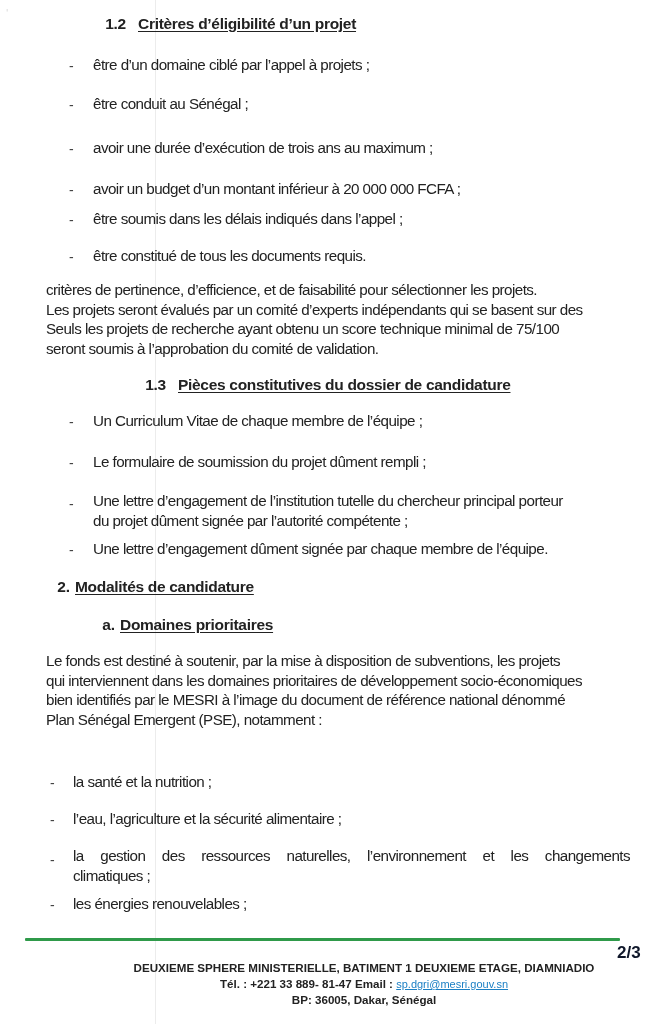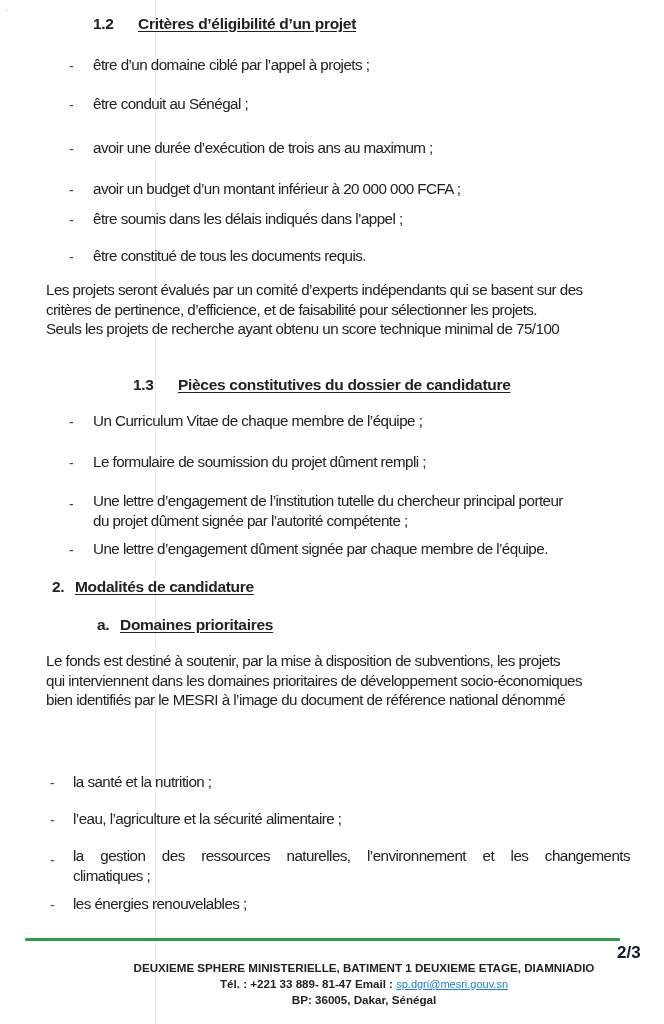--- a/index.html
+++ b/index.html
@@ -4,21 +4,21 @@
 <style>
   html, body { margin: 0; padding: 0; }
   body {
     width: 664px; height: 1024px; background: #ffffff; position: relative; overflow: hidden;
     font-family: "DejaVu Sans Condensed", "Liberation Sans Narrow", "Liberation Sans", sans-serif;
     color: #222222;
   }
   .page { position: absolute; left: 0; top: 0; width: 664px; height: 1024px; }
   .scan-line { position: absolute; left: 155px; top: 0; width: 1px; height: 1024px; background: #ececec; }
   .corner-mark { position: absolute; left: 6px; top: 8px; width: 8px; height: 10px; color: #cfcfcf; font-size: 9px; line-height: 10px; }
-  .abs { position: absolute; white-space: nowrap; }
+  .abs { position: absolute; white-space: nowrap; text-align: center; }
   .txt { font-family: "Liberation Sans", sans-serif; font-size: 15.2px; letter-spacing: -0.55px; transform-origin: 0 0; }
   .heading { font-family: "Liberation Sans", sans-serif; font-weight: bold; font-size: 15.5px; letter-spacing: -0.3px; }
   .heading .num { display: inline-block; }
   .heading .title { text-decoration: underline; text-underline-offset: 2px; }
   .dash { position: absolute; font-family: "Liberation Sans", sans-serif; font-size: 14px; color: #444; }
   .para { position: absolute; font-family: "Liberation Sans", sans-serif; font-size: 15.2px; letter-spacing: -0.55px; line-height: 19.5px; }
   .para .ln { display: block; white-space: nowrap; }
   .justify { text-align: justify; text-align-last: justify; white-space: normal !important; }
   .footer-rule { position: absolute; left: 25px; top: 938px; width: 595px; height: 3px; background: #2f9a4a; border-radius: 1px; }
   .page-num { position: absolute; left: 617px; top: 943px; font-family: "Liberation Sans", sans-serif; font-weight: bold; font-size: 17px; color: #0f172a; }
@@ -50,23 +50,24 @@
     <span class="abs txt" style="left:93px; top:180px;">avoir un budget d’un montant inférieur à 20 000 000 FCFA ;</span>
 
     <span class="dash" style="left:69px; top:212px;">-</span>
     <span class="abs txt" style="left:93px; top:210px;">être soumis dans les délais indiqués dans l’appel ;</span>
 
     <span class="dash" style="left:69px; top:249px;">-</span>
     <span class="abs txt" style="left:93px; top:247px;">être constitué de tous les documents requis.</span>
   </div>
 
   <div class="para" style="left:46px; top:280px; width:584px;">
+    <span class="ln">critères de pertinence, d’efficience, et de faisabilité pour sélectionner les projets.</span>
     <span class="ln">Les projets seront évalués par un comité d’experts indépendants qui se basent sur des</span>
-    <span class="ln">critères de pertinence, d’efficience, et de faisabilité pour sélectionner les projets.</span>
     <span class="ln">Seuls les projets de recherche ayant obtenu un score technique minimal de 75/100</span>
+    <span class="ln">seront soumis à l’approbation du comité de validation.</span>
   </div>
 
   <div class="abs heading" style="left:93px; top:376px;">
     <span class="num" style="width:45px;margin-left:40px;">1.3</span><span class="title">Pièces constitutives du dossier de candidature</span>
   </div>
 
   <div>
     <span class="dash" style="left:69px; top:414px;">-</span>
     <span class="abs txt" style="left:93px; top:412px;">Un Curriculum Vitae de chaque membre de l’équipe ;</span>
 
@@ -88,20 +89,21 @@
   </div>
 
   <div class="abs heading" style="left:97px; top:616px;">
     <span class="num" style="width:23px;">a.</span><span class="title">Domaines prioritaires</span>
   </div>
 
   <div class="para" style="left:46px; top:651px; width:584px;">
     <span class="ln">Le fonds est destiné à soutenir, par la mise à disposition de subventions, les projets</span>
     <span class="ln">qui interviennent dans les domaines prioritaires de développement socio-économiques</span>
     <span class="ln">bien identifiés par le MESRI à l’image du document de référence national dénommé</span>
+    <span class="ln">Plan Sénégal Emergent (PSE), notamment :</span>
   </div>
 
   <div>
     <span class="dash" style="left:50px; top:775px;">-</span>
     <span class="abs txt" style="left:73px; top:773px;">la santé et la nutrition ;</span>
 
     <span class="dash" style="left:50px; top:812px;">-</span>
     <span class="abs txt" style="left:73px; top:810px;">l’eau, l’agriculture et la sécurité alimentaire ;</span>
 
     <span class="dash" style="left:50px; top:852px;">-</span>

